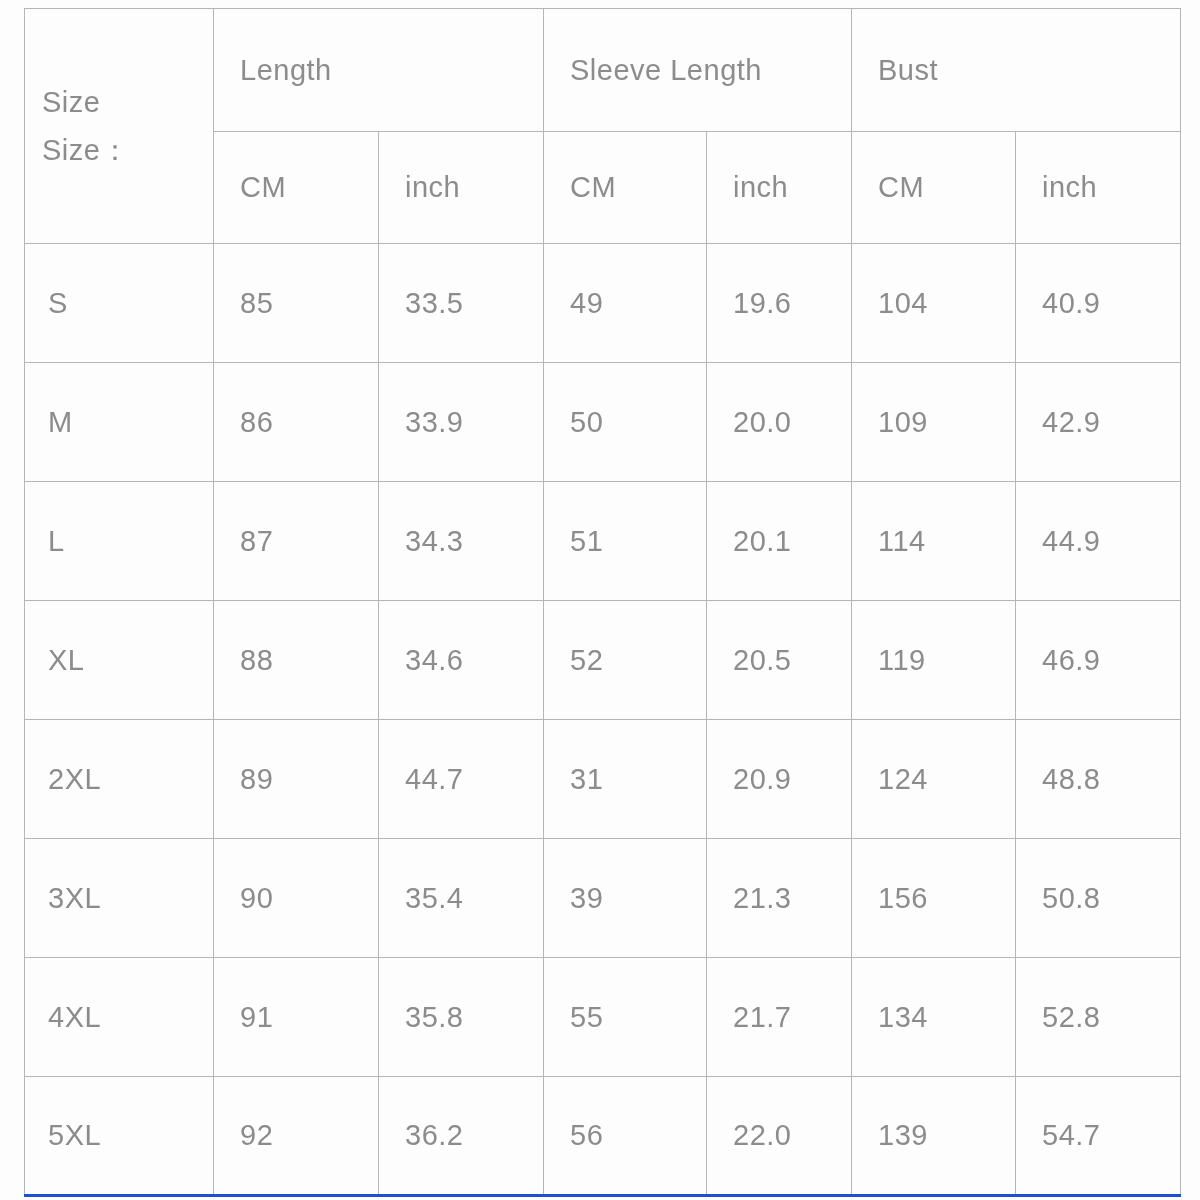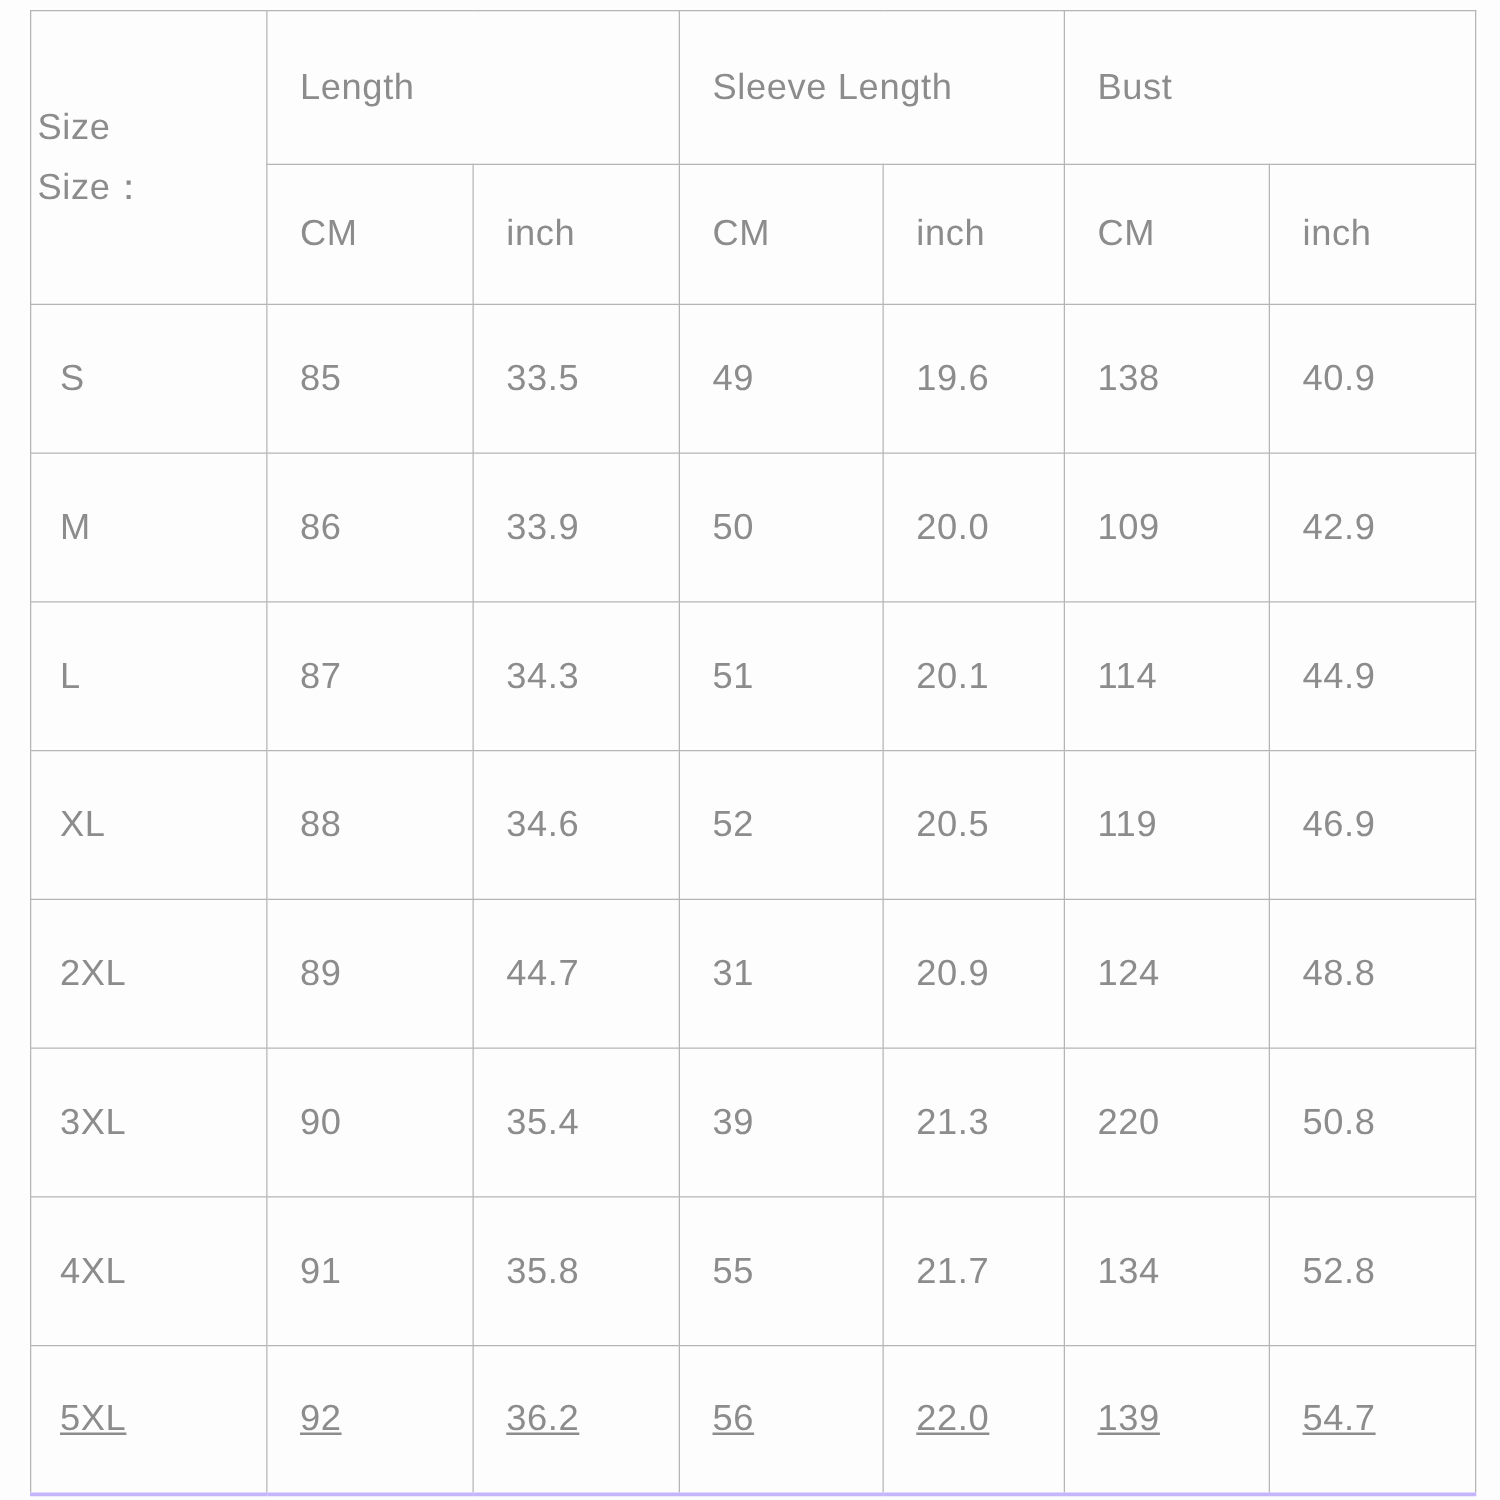--- a/index.html
+++ b/index.html
@@ -25,27 +25,27 @@
     border: 1px solid #b5b5b5;
     color: #8c8c8c;
     font-size: 29px;
     font-weight: normal;
     text-align: left;
     vertical-align: middle;
     padding: 0 0 0 26px;
     letter-spacing: 0.5px;
     white-space: nowrap;
   }
-  .size-table .corner-cell { padding-left: 5px; }
+  .size-table .corner-cell { padding-left: 17px; }
   .size-table tbody td:first-child { padding-left: 23px; }
   tr.group-row    { height: 123px; }
   tr.unit-row     { height: 112px; }
   tr.data-row     { height: 119px; }
   tbody tr:last-child th,
-  tbody tr:last-child td { border-bottom: 3px solid #c4b5fd; text-decoration: underline; }
+  tbody tr:last-child td { border-bottom: 3px solid #1d4ed8; }
   .corner-line { display: block; line-height: 48px; }
 </style>
 </head>
 <body>
 
 <table class="size-table">
   <colgroup>
     <col style="width:189px">
     <col style="width:165px">
     <col style="width:165px">
@@ -73,21 +73,21 @@
       <th>inch</th>
     </tr>
   </thead>
   <tbody>
     <tr class="data-row">
       <td>S</td>
       <td>85</td>
       <td>33.5</td>
       <td>49</td>
       <td>19.6</td>
-      <td>138</td>
+      <td>104</td>
       <td>40.9</td>
     </tr>
     <tr class="data-row">
       <td>M</td>
       <td>86</td>
       <td>33.9</td>
       <td>50</td>
       <td>20.0</td>
       <td>109</td>
       <td>42.9</td>
@@ -118,21 +118,21 @@
       <td>20.9</td>
       <td>124</td>
       <td>48.8</td>
     </tr>
     <tr class="data-row">
       <td>3XL</td>
       <td>90</td>
       <td>35.4</td>
       <td>39</td>
       <td>21.3</td>
-      <td>220</td>
+      <td>156</td>
       <td>50.8</td>
     </tr>
     <tr class="data-row">
       <td>4XL</td>
       <td>91</td>
       <td>35.8</td>
       <td>55</td>
       <td>21.7</td>
       <td>134</td>
       <td>52.8</td>

